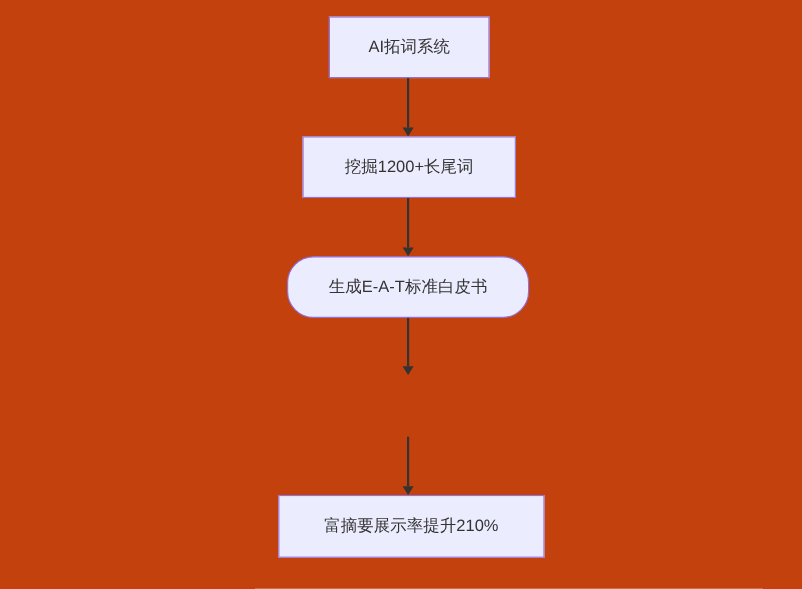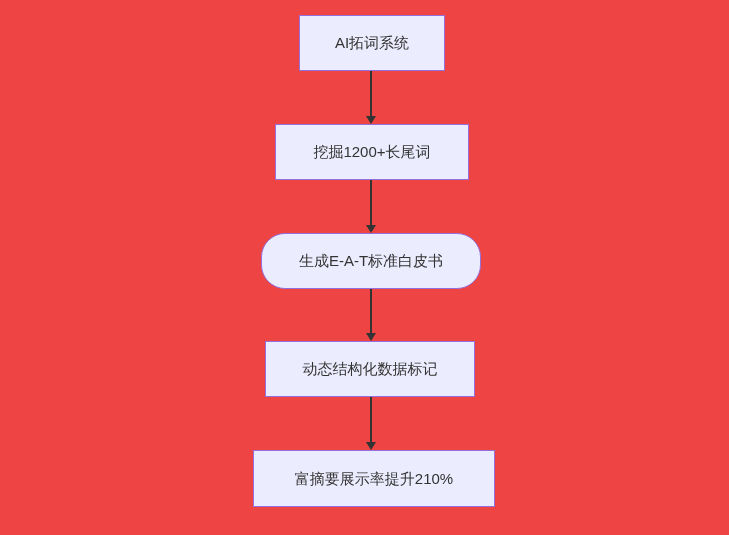--- a/index.html
+++ b/index.html
@@ -6,21 +6,21 @@
     margin: 0;
     padding: 0;
   }
   body {
     font-family: "Liberation Sans", "DejaVu Sans", sans-serif;
   }
   .canvas {
     position: relative;
     width: 729px;
     height: 535px;
-    background: #ef4444;
+    background: #c2410c;
     overflow: hidden;
   }
   .flow-node {
     position: absolute;
     box-sizing: border-box;
     display: flex;
     align-items: center;
     justify-content: center;
     background: #ececff;
     border: 1px solid #9370db;
@@ -87,23 +87,20 @@
 
   <div class="flow-node node-3">
     <span>生成E-A-T标准白皮书</span>
   </div>
 
   <div class="flow-arrow arrow-3">
     <div class="arrow-line"></div>
     <div class="arrow-head"></div>
   </div>
 
-  <div class="flow-node node-4">
-    <span>动态结构化数据标记</span>
-  </div>
 
   <div class="flow-arrow arrow-4">
     <div class="arrow-line"></div>
     <div class="arrow-head"></div>
   </div>
 
   <div class="flow-node node-5">
     <span>富摘要展示率提升210%</span>
   </div>
 

